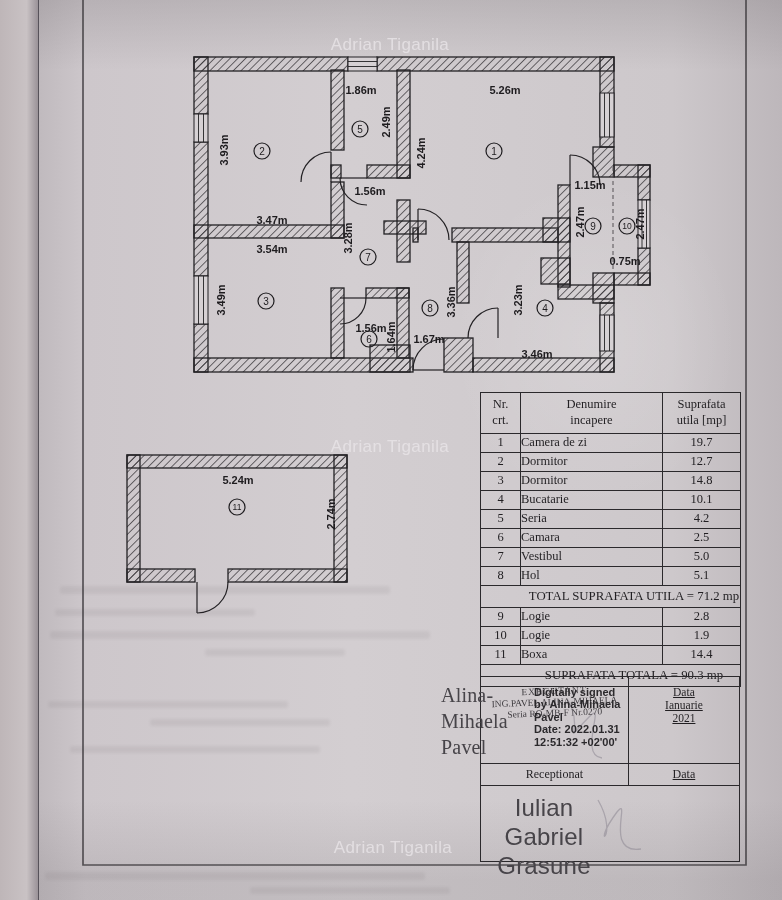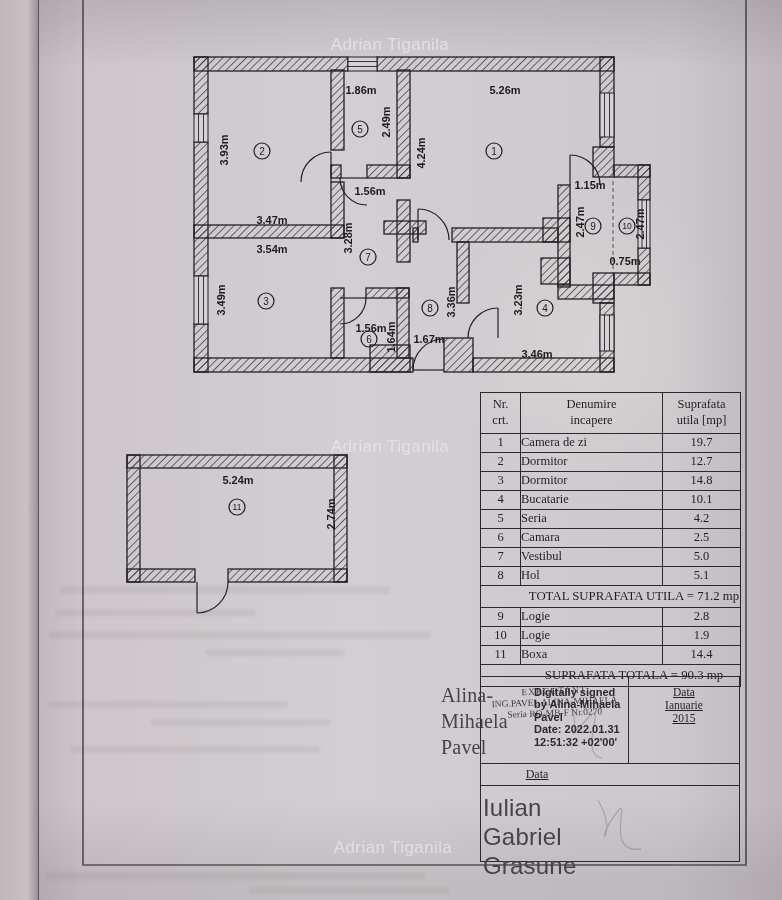--- a/index.html
+++ b/index.html
@@ -37,21 +37,21 @@
   table.rooms td{height:18px;}
   td.c{text-align:center;}
   td.nm{padding-left:10px;margin-left:38px;}
   tr.totalrow td{height:21px;text-align:center;font-size:12.8px;padding-left:47px;}
   
   .sig{position:absolute;left:480px;top:676px;width:260px;color:#211f22;}
   .sig .row{display:flex;border:1.4px solid #2b292c;border-top:none;box-sizing:border-box;}
   .sig .row:first-child{border-top:1.4px solid #2b292c;}
   .sig .cell{position:relative;box-sizing:border-box;}
   .sig .cell + .cell{border-left:1.4px solid #2b292c;}
-  .r1{height:88px;} .r2{height:22px;} .r3{height:76px;}
+  .r1{height:88px;} .r2{height:22px;} .r3{height:76px;text-align:center;}
   .c148{width:148px;} .c112{width:112px;text-decoration:underline;} .c124{width:124px;} .c136{width:136px;}
   .printed{position:absolute;left:0;right:0;top:9px;text-align:center;
     font-family:"Liberation Serif",serif;font-size:9.5px;line-height:11px;color:#3f3c40;transform:rotate(-2deg);}
   .printed .lbl{letter-spacing:1px;}
   .digitxt{position:absolute;left:53px;top:9px;width:112px;white-space:pre-line;
     font-weight:bold;font-size:11px;line-height:12.4px;color:#2b292c;}
   .bigname{position:absolute;white-space:pre-line;color:#474449;letter-spacing:.2px;}
   .name1{left:-40px;top:5px;font-size:20px;line-height:26px;font-family:Liberation Serif, serif;}
   .name2{left:2px;top:7px;font-size:24px;line-height:29px;}
   .datacell{padding-top:9px;text-align:center;font-family:"Liberation Serif",serif;
@@ -327,24 +327,27 @@
 Pavel
 Date: 2022.01.31
 12:51:32 +02'00'</div>
         <div class="bigname name1">Alina-
 Mihaela
 Pavel</div>
       </div>
       <div class="cell c112 datacell">
         <div>Data</div>
         <div class="val">Ianuarie
-2015</div>
+2021</div>
       </div>
     </div>
     <div class="row r2">
+      <div class="cell c148">
+        <div class="rowlabel">Receptionat</div>
+      </div>
       <div class="cell c112">
         <div class="rowlabel">Data</div>
       </div>
     </div>
     <div class="row r3">
       <div class="cell c124">
         <div class="bigname name2">Iulian Gabriel
 Grasune</div>
       </div>
     </div>

